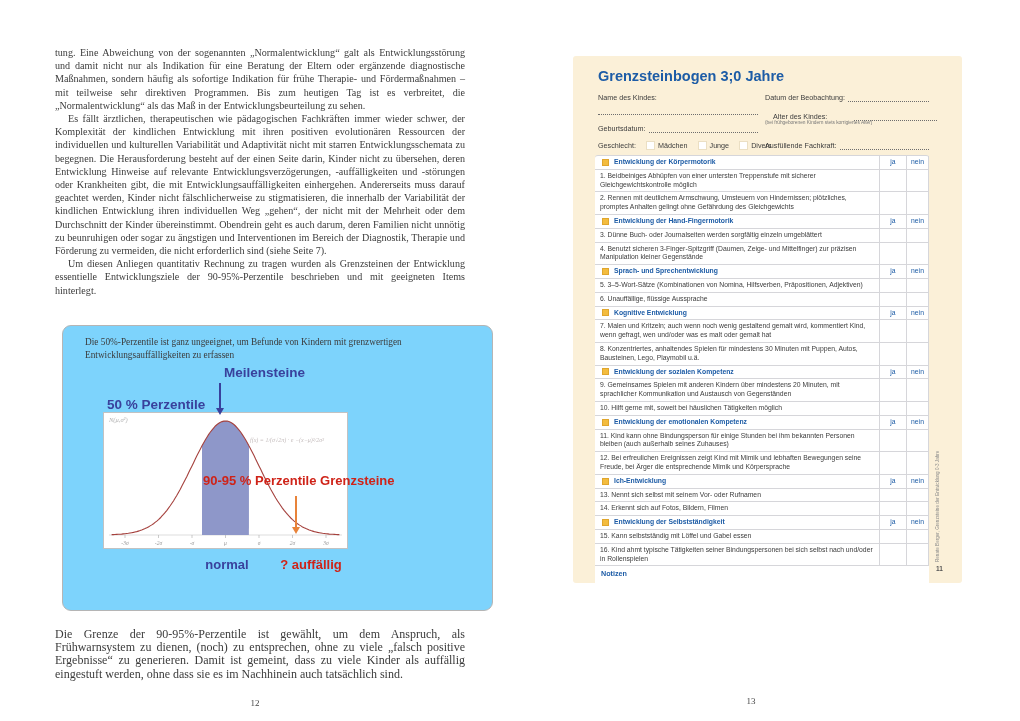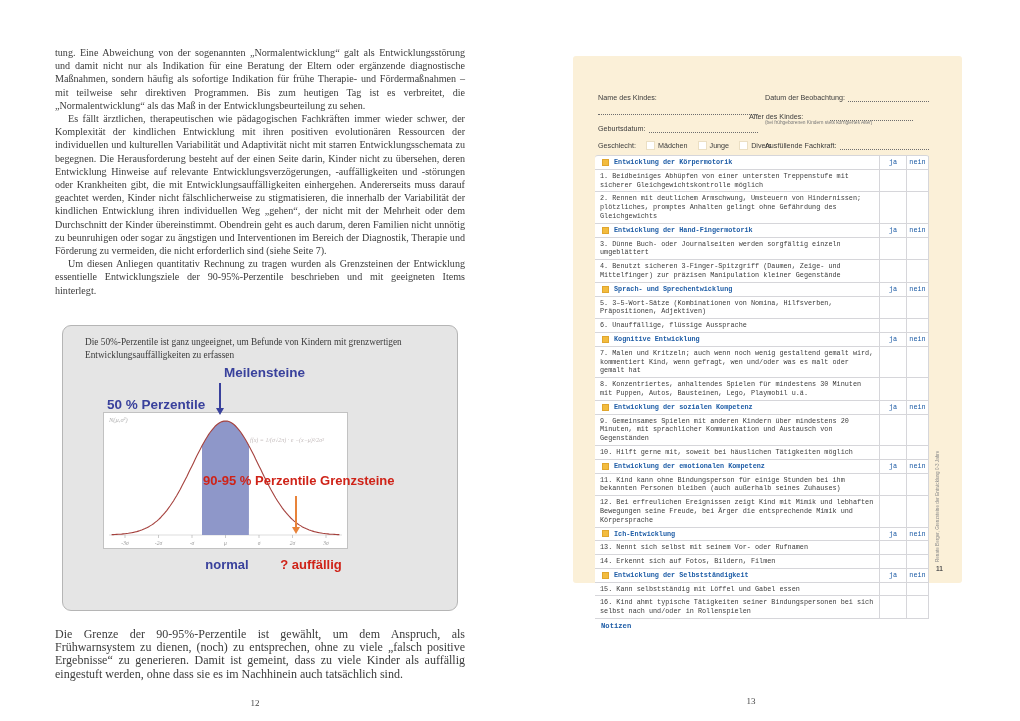--- a/index.html
+++ b/index.html
@@ -7,21 +7,21 @@
           font-family:"Liberation Serif",serif;}
 
   
   .bodytext{position:absolute;left:55px;top:46px;width:410px;color:#3b3b3b;
             font-size:10.1px;line-height:13.2px;text-align:justify;
             hyphens:auto;-webkit-hyphens:auto;}
   .bodytext p{margin:0;}
   .bodytext p.indent{text-indent:13px;}
 
   .figure{position:absolute;left:62px;top:325px;width:394px;height:284px;
-          border:1px solid #b5b5b5;border-radius:9px;background:#e5e5e5;}
+          border:1px solid #b5b5b5;border-radius:9px;background:#7dd3fc;padding-left:35px;}
   .fig-caption{position:absolute;left:22px;top:10px;width:352px;
                font-size:9.3px;line-height:13px;color:#3b3b3b;}
   .fig-lbl-blue{position:absolute;top:39px;font-family:"Liberation Sans",sans-serif;
                 font-weight:bold;font-size:13.5px;color:#39419c;white-space:nowrap;}
   .lbl-50{left:44px;width:115px;text-align:left;margin-top:32px;}
   .lbl-meilen{left:161px;}
   .arrow{position:absolute;display:flex;flex-direction:column;align-items:center;z-index:4;}
   .arrow .tail{width:2px;}
   .arrow .head{width:0;height:0;border-left:4px solid transparent;border-right:4px solid transparent;}
   .arrow-blue{left:153px;top:57px;}
@@ -56,21 +56,21 @@
   .fld{position:absolute;font-size:7.2px;display:flex;align-items:flex-end;}
   .dots{flex:1;border-bottom:1px dotted #6d6d6d;height:6px;margin-left:3px;}
   .dotline{position:absolute;border-bottom:1px dotted #6d6d6d;height:6px;}
   .fld-note{position:absolute;font-size:4.8px;color:#777;}
   .chk{width:7px;height:7px;background:#fff;border:1px solid #ebdfc3;display:inline-block;
        margin:0 3px 0 10px;}
   .chk-lbl{font-size:7.2px;}
   .gender-row{position:absolute;display:flex;align-items:center;font-size:7.2px;}
 
   .tablewrap{position:absolute;left:22px;top:99px;width:334px;background:#fff;
-             border-radius:3px 3px 6px 6px;border-top:1px solid #d6d6da;font-family:Liberation Mono, monospace;}
+             border-radius:3px 3px 6px 6px;border-top:1px solid #d6d6da;}
   .trow{display:flex;border-bottom:1px solid #d6d6da;}
   .c-text{flex:1;padding:2px 5px;font-size:6.8px;line-height:8.8px;color:#3c3c3c;}
   .trow.section .c-text{color:#1d5ca6;font-weight:bold;display:flex;align-items:center;}
   .bullet{width:5px;height:5px;background:#f3bc3e;border:1px solid #e0a62e;display:inline-block;
           margin:0 5px 0 2px;flex:none;}
   .c-ja,.c-nein{border-left:1px solid #d6d6da;font-size:6.8px;color:#1d5ca6;
                 display:flex;justify-content:center;padding-top:2px;}
   .c-ja{width:26px;}
   .c-nein{width:21px;border-right:1px solid #d6d6da;}
   .notes{height:39px;padding:3px 6px;font-size:7.2px;font-weight:bold;color:#1d5ca6;}
@@ -136,20 +136,21 @@
       <div class="lbl-bottom lbl-normal">normal</div>
       <div class="lbl-bottom lbl-auff">? auffällig</div>
     </div>
 
     <div class="closing">Die Grenze der 90-95%-Perzentile ist gewählt, um dem Anspruch, als Frühwarnsystem zu dienen, (noch) zu entsprechen, ohne zu viele „falsch positive Ergebnisse“ zu generieren. Damit ist gemeint, dass zu viele Kinder als auffällig eingestuft werden, ohne dass sie es im Nachhinein auch tatsächlich sind.</div>
     <div class="pagenum left">12</div>
   </div>
 
   <div>
     <div class="form">
+      <div class="form-title">Grenzsteinbogen 3;0 Jahre</div>
 
       <div class="fld" style="left:25px;top:37px;width:160px;">
         <span>Name des Kindes:</span>
       </div>
       <div class="dotline" style="left:25px;top:52px;width:160px;"></div>
       <div class="fld" style="left:25px;top:68px;width:160px;">
         <span>Geburtsdatum:</span>
         <span class="dots"></span>
       </div>
       <div class="gender-row" style="left:25px;top:85px;">
@@ -159,21 +160,21 @@
         <span class="chk"></span>
         <span class="chk-lbl">Junge</span>
         <span class="chk"></span>
         <span class="chk-lbl">Divers</span>
       </div>
 
       <div class="fld" style="left:192px;top:37px;width:164px;">
         <span>Datum der Beobachtung:</span>
         <span class="dots"></span>
       </div>
-      <div class="fld" style="left:176px;top:56px;width:164px;gap:24px;">
+      <div class="fld" style="left:200px;top:56px;width:164px;gap:24px;">
         <span>Alter des Kindes:</span>
         <span class="dots"></span>
       </div>
       <div class="fld-note" style="left:192px;top:64px;width:164px;">(bei frühgeborenen Kindern stets korrigiertes Alter)</div>
       <div class="fld" style="left:192px;top:85px;width:164px;">
         <span>Ausfüllende Fachkraft:</span>
         <span class="dots"></span>
       </div>
 
       <div class="tablewrap" id="mtable">

